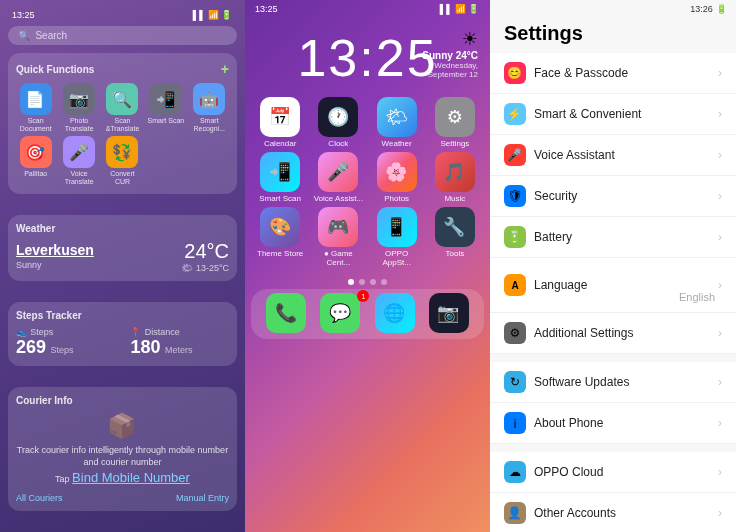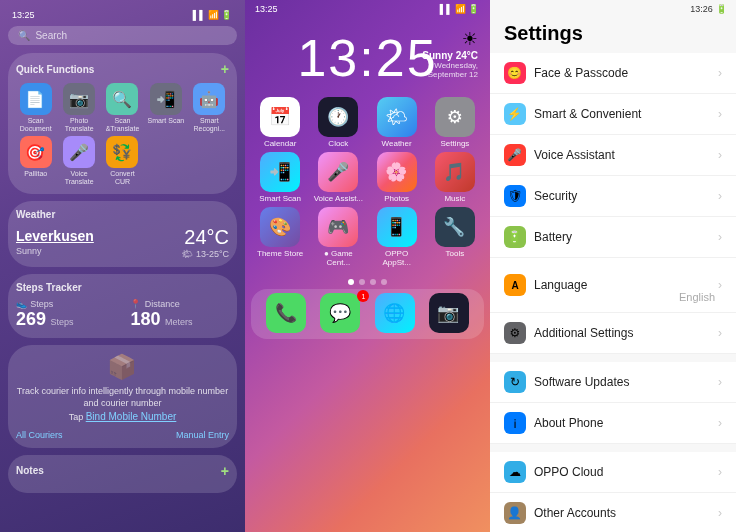--- a/index.html
+++ b/index.html
@@ -47,23 +47,23 @@
       padding: 4px 10px;
       display: flex;
       align-items: center;
       gap: 5px;
       margin-bottom: 8px;
     }
     .search-bar span { color: rgba(255,255,255,0.7); font-size: 10px; }
 
     .widget-card {
       background: rgba(255,255,255,0.15);
-      border-radius: 24px;
+      border-radius: 12px;
       padding: 8px;
-      margin-bottom: 7px;
+      margin-bottom: 21px;
     }
     .widget-title {
       color: rgba(255,255,255,0.85);
       font-size: 10px;
       font-weight: 600;
       margin-bottom: 6px;
       display: flex;
       justify-content: space-between;
       align-items: center;
     }
@@ -115,21 +115,21 @@
     }
     .steps-item { flex: 1; }
     .steps-label { color: rgba(255,255,255,0.7); font-size: 9px; display: flex; align-items: center; gap: 3px; }
     .steps-value { color: white; font-size: 18px; font-weight: 700; }
     .steps-unit { color: rgba(255,255,255,0.6); font-size: 9px; }
 
     
     .courier-content { text-align: center; }
     .courier-icon { font-size: 24px; color: rgba(255,255,255,0.5); margin-bottom: 4px; }
     .courier-text { color: rgba(255,255,255,0.8); font-size: 9px; line-height: 1.4; }
-    .courier-link { color: #80d0ff; text-decoration: underline; font-size: 10px; }
+    .courier-link { color: #80d0ff; text-decoration: underline; font-size: 13px; }
     .courier-buttons { display: flex; justify-content: space-between; margin-top: 6px; }
     .courier-btn { color: #80d0ff; font-size: 9px; }
 
     .notes-title { display: flex; justify-content: space-between; }
 
     
     .status-bar-mid {
       display: flex;
       justify-content: space-between;
       align-items: center;
@@ -396,20 +396,23 @@
         </div>
         <div>
           <span class="steps-value">180</span>
           <span class="steps-unit">Meters</span>
         </div>
       </div>
     </div>
   </div>
 
   <div class="widget-card">
+    <div class="widget-title">
+      <span>Courier Info</span>
+    </div>
     <div class="courier-content">
       <div class="courier-icon">📦</div>
       <div class="courier-text">
         <span>Track courier info intelligently through mobile number and courier number</span><br>
         <span>Tap </span><a class="courier-link">Bind Mobile Number</a>
       </div>
       <div class="courier-buttons">
         <span class="courier-btn">All Couriers</span>
         <span class="courier-btn">Manual Entry</span>
       </div>

